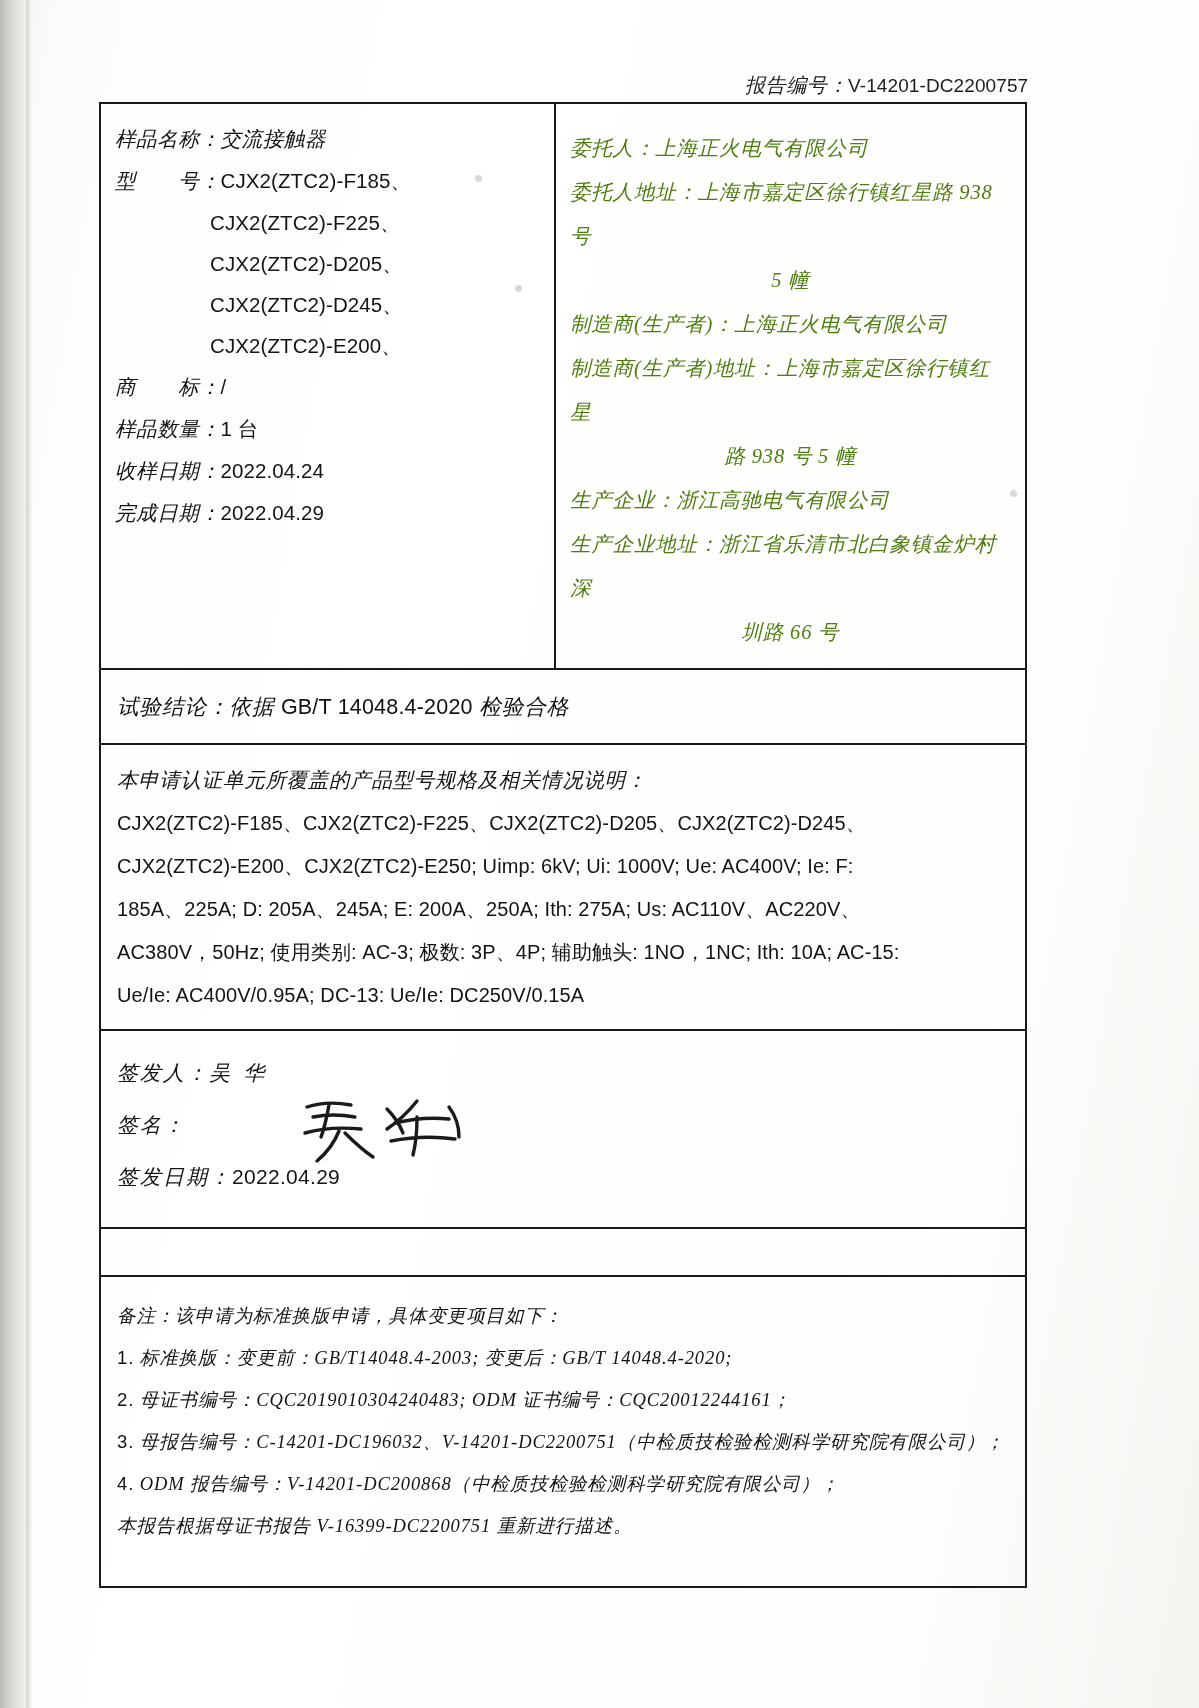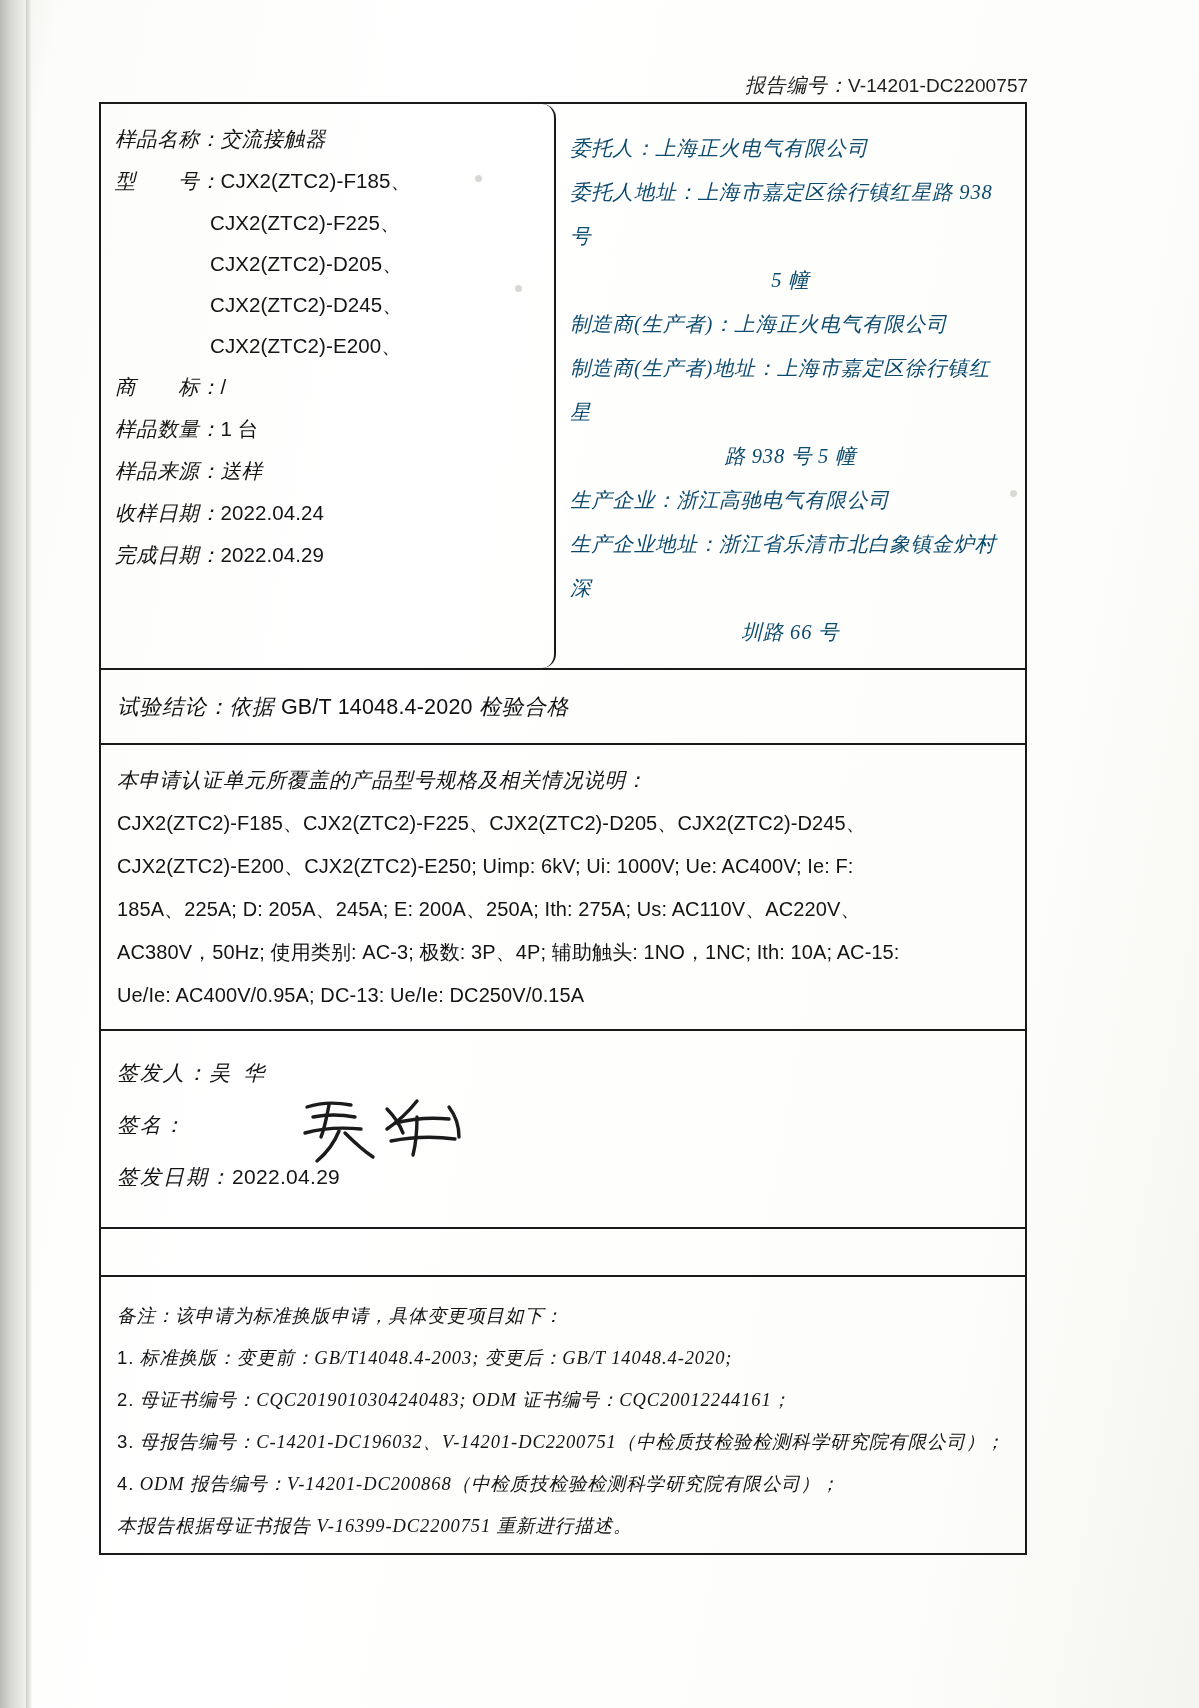--- a/index.html
+++ b/index.html
@@ -70,21 +70,20 @@
     box-sizing: border-box;
     background: transparent;
   }
   .row { display: flex; border-bottom: 2px solid #1a1a1a; }
   .row:last-child { border-bottom: none; }
   .cell-left {
     width: 455px;
     box-sizing: border-box;
     border-right: 2px solid #1a1a1a;
     padding: 14px 10px 0 14px;
-    border-radius: 14px;
   }
   .cell-right {
     flex: 1;
     box-sizing: border-box;
     padding: 22px 14px 14px 14px;
   }
 
   .ln {
     font-size: 20.5px;
     color: #141414;
@@ -99,21 +98,21 @@
   .en {
     font-family: "Liberation Sans", "DejaVu Sans", sans-serif;
     font-style: normal;
     letter-spacing: 0.1px;
   }
   .indent-model { padding-left: 95px; }
 
   .right-ln {
     font-size: 20.5px;
     line-height: 44px;
-    color: #0c4a6e;
+    color: #4d7c0f;
     font-family: "Liberation Serif", "DejaVu Serif", serif;
     font-style: italic;
     letter-spacing: 0.8px;
   }
   .right-ctr { text-align: center; }
 
   
   .conclusion {
     padding: 22px 16px 22px 16px;
     font-size: 21.5px;
@@ -169,21 +168,21 @@
     top: 62px;
     width: 180px;
     height: 72px;
     pointer-events: none;
   }
 
   
   .gap-row { height: 46px; }
 
   
-  .remarks { padding: 18px 16px 6px 16px; }
+  .remarks { padding: 18px 16px 39px 16px; }
   .remarks .rline {
     font-size: 18.5px;
     line-height: 42px;
     color: #141414;
     font-family: "Liberation Serif","DejaVu Serif",serif;
     font-style: italic;
     letter-spacing: 0.9px;
     white-space: nowrap;
   }
   .remarks .num {
@@ -236,23 +235,20 @@
             <span class="en">CJX2(ZTC2)-D245、</span>
           </div>
           <div class="ln indent-model">
             <span class="en">CJX2(ZTC2)-E200、</span>
           </div>
           <div class="ln">
             <span class="zh">商　　标：</span><span class="en">/</span>
           </div>
           <div class="ln">
             <span class="zh">样品数量：</span><span class="en">1 台</span>
-          </div>
-          <div class="ln">
-            <span class="zh">样品来源：</span><span class="zh">送样</span>
           </div>
           <div class="ln">
             <span class="zh">收样日期：</span><span class="en">2022.04.24</span>
           </div>
           <div class="ln">
             <span class="zh">完成日期：</span><span class="en">2022.04.29</span>
           </div>
         </div>
 
         <div class="cell-right">

